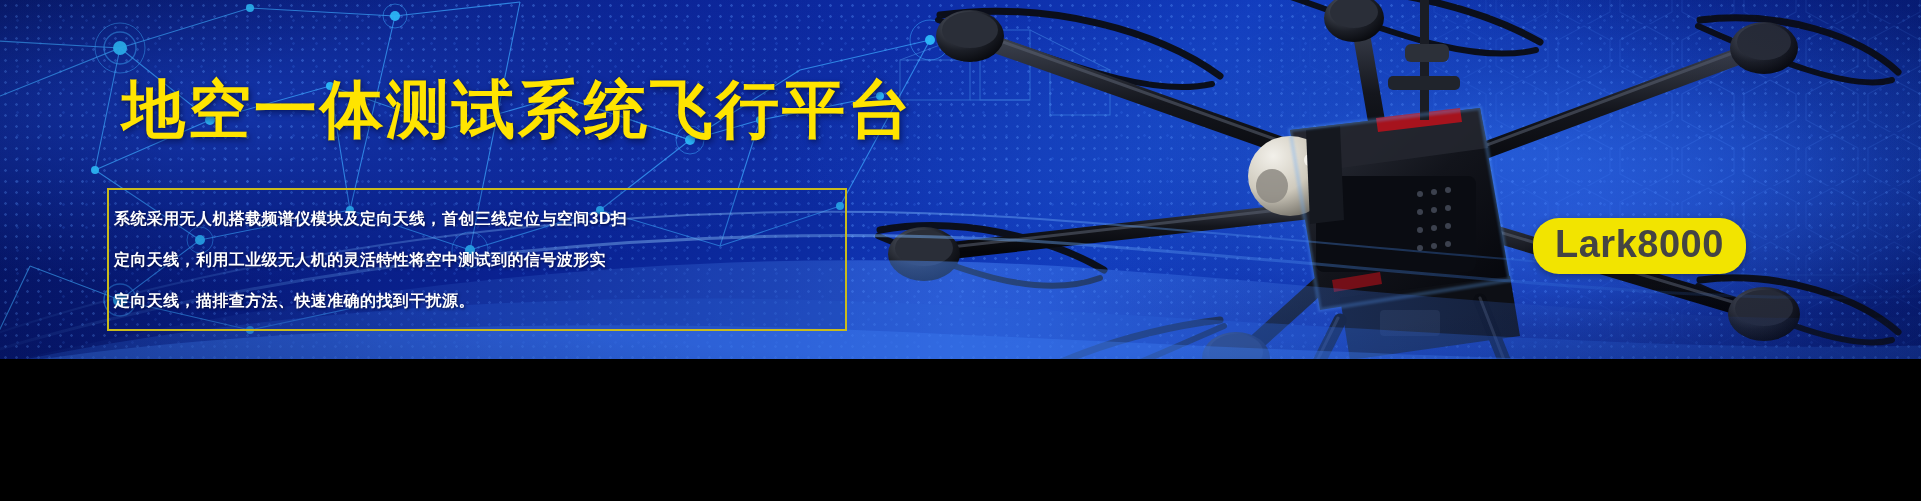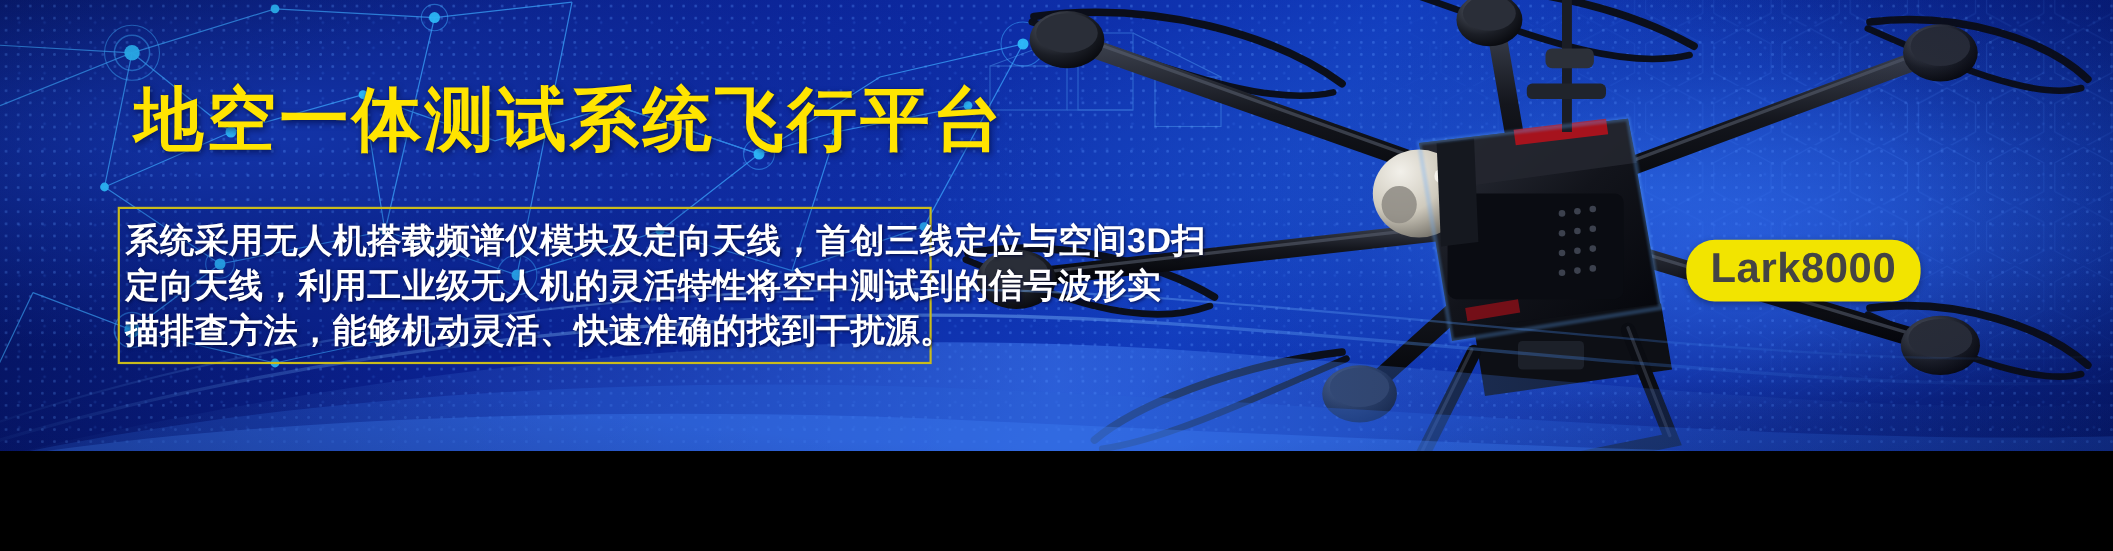--- a/index.html
+++ b/index.html
@@ -4,21 +4,21 @@
 <style>
   html, body {
     margin: 0;
     padding: 0;
     background: #000;
   }
 
   #banner {
     position: relative;
     width: 1921px;
-    height: 410px;
+    height: 359px;
     overflow: hidden;
     font-family: "Liberation Sans", "DejaVu Sans", sans-serif;
     background: #0a1f8c;
     user-select: none;
   }
 
   
   .bg-base {
     position: absolute;
     inset: 0;
@@ -117,21 +117,21 @@
     border: 2px solid #c9bb1c;
     box-sizing: border-box;
     background: rgba(8,28,120,0.18);
   }
 
   .desc-text {
     position: absolute;
     left: 114px;
     top: 198px;
     width: 740px;
-    font-size: 31px;
+    font-size: 16px;
     line-height: 41px;
     color: #ffffff;
     font-weight: 600;
     letter-spacing: 0.4px;
     text-shadow: 1px 1px 3px rgba(0,5,45,0.85);
     white-space: nowrap;
   }
   .desc-text .ln { display: block; }
 
   .model-badge {
@@ -383,18 +383,18 @@
   </svg>
 
   <div class="bg-vignette"></div>
 
   <div class="headline">地空一体测试系统飞行平台</div>
 
   <div class="desc-box"></div>
   <div class="desc-text">
     <span class="ln">系统采用无人机搭载频谱仪模块及定向天线，首创三线定位与空间3D扫</span>
     <span class="ln">定向天线，利用工业级无人机的灵活特性将空中测试到的信号波形实</span>
-    <span class="ln">描排查方法，能够机动灵活、快速准确的找到干扰源。</span>
+    <span class="ln">定向天线，描排查方法、快速准确的找到干扰源。</span>
   </div>
 
   <div class="model-badge">Lark8000</div>
 
 </div>
 
 </body></html>

